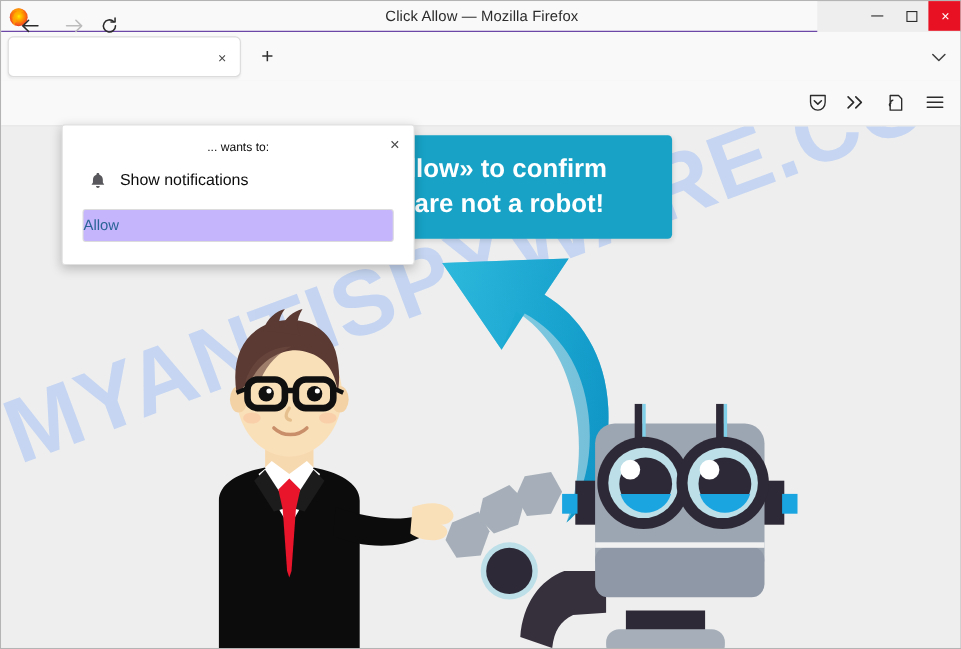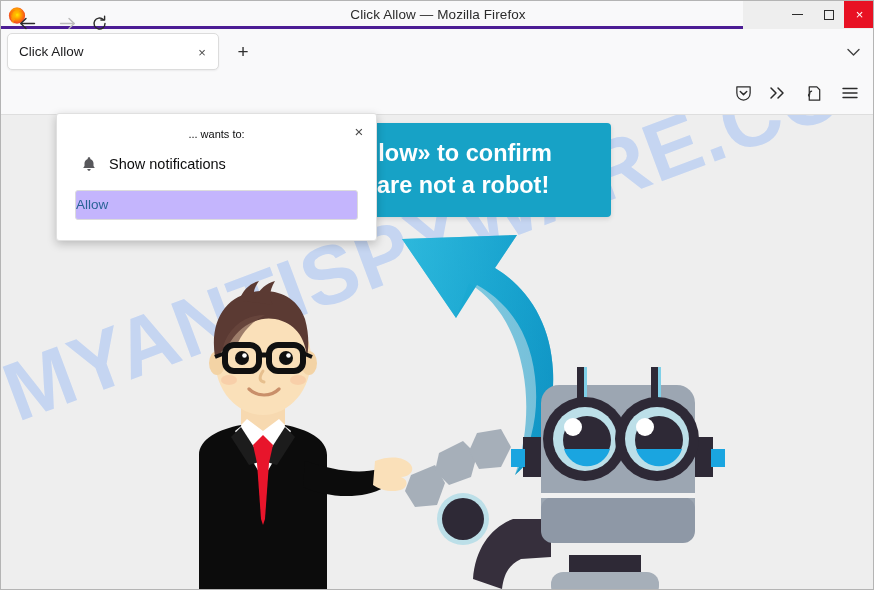--- a/index.html
+++ b/index.html
@@ -21,21 +21,21 @@
     box-sizing: border-box;
   }
 
   
   .titlebar {
     position: absolute;
     left: 0; top: 0;
     width: 742px;
     height: 28px;
     background: #f9f9fa;
-    border-bottom: 3px solid #4c1d95;
+    border-bottom: 1px solid #4c1d95;
     box-sizing: border-box;
   }
   .ff-logo {
     position: absolute;
     left: 6px; top: 4px;
     width: 20px; height: 20px;
   }
   .title-text {
     position: absolute;
     left: 0; top: 0;
@@ -375,21 +375,20 @@
     <div class="wbtn max">
       <div class="sq-max"></div>
     </div>
     <div class="wbtn close">
       <span>×</span>
     </div>
   </div>
 
   <div class="tabstrip">
     <div class="tab">
-      <div class="tab-label">Click Allow</div>
       <div class="tab-close">×</div>
     </div>
     <div class="newtab">+</div>
     <div class="tab-listall">
       <svg width="13" height="9" viewBox="0 0 13 9">
         <path d="M1 1.6 L6.5 7 L12 1.6" fill="none" stroke="#404040" stroke-width="1.4" stroke-linecap="round" stroke-linejoin="round"></path>
       </svg>
     </div>
   </div>
 

